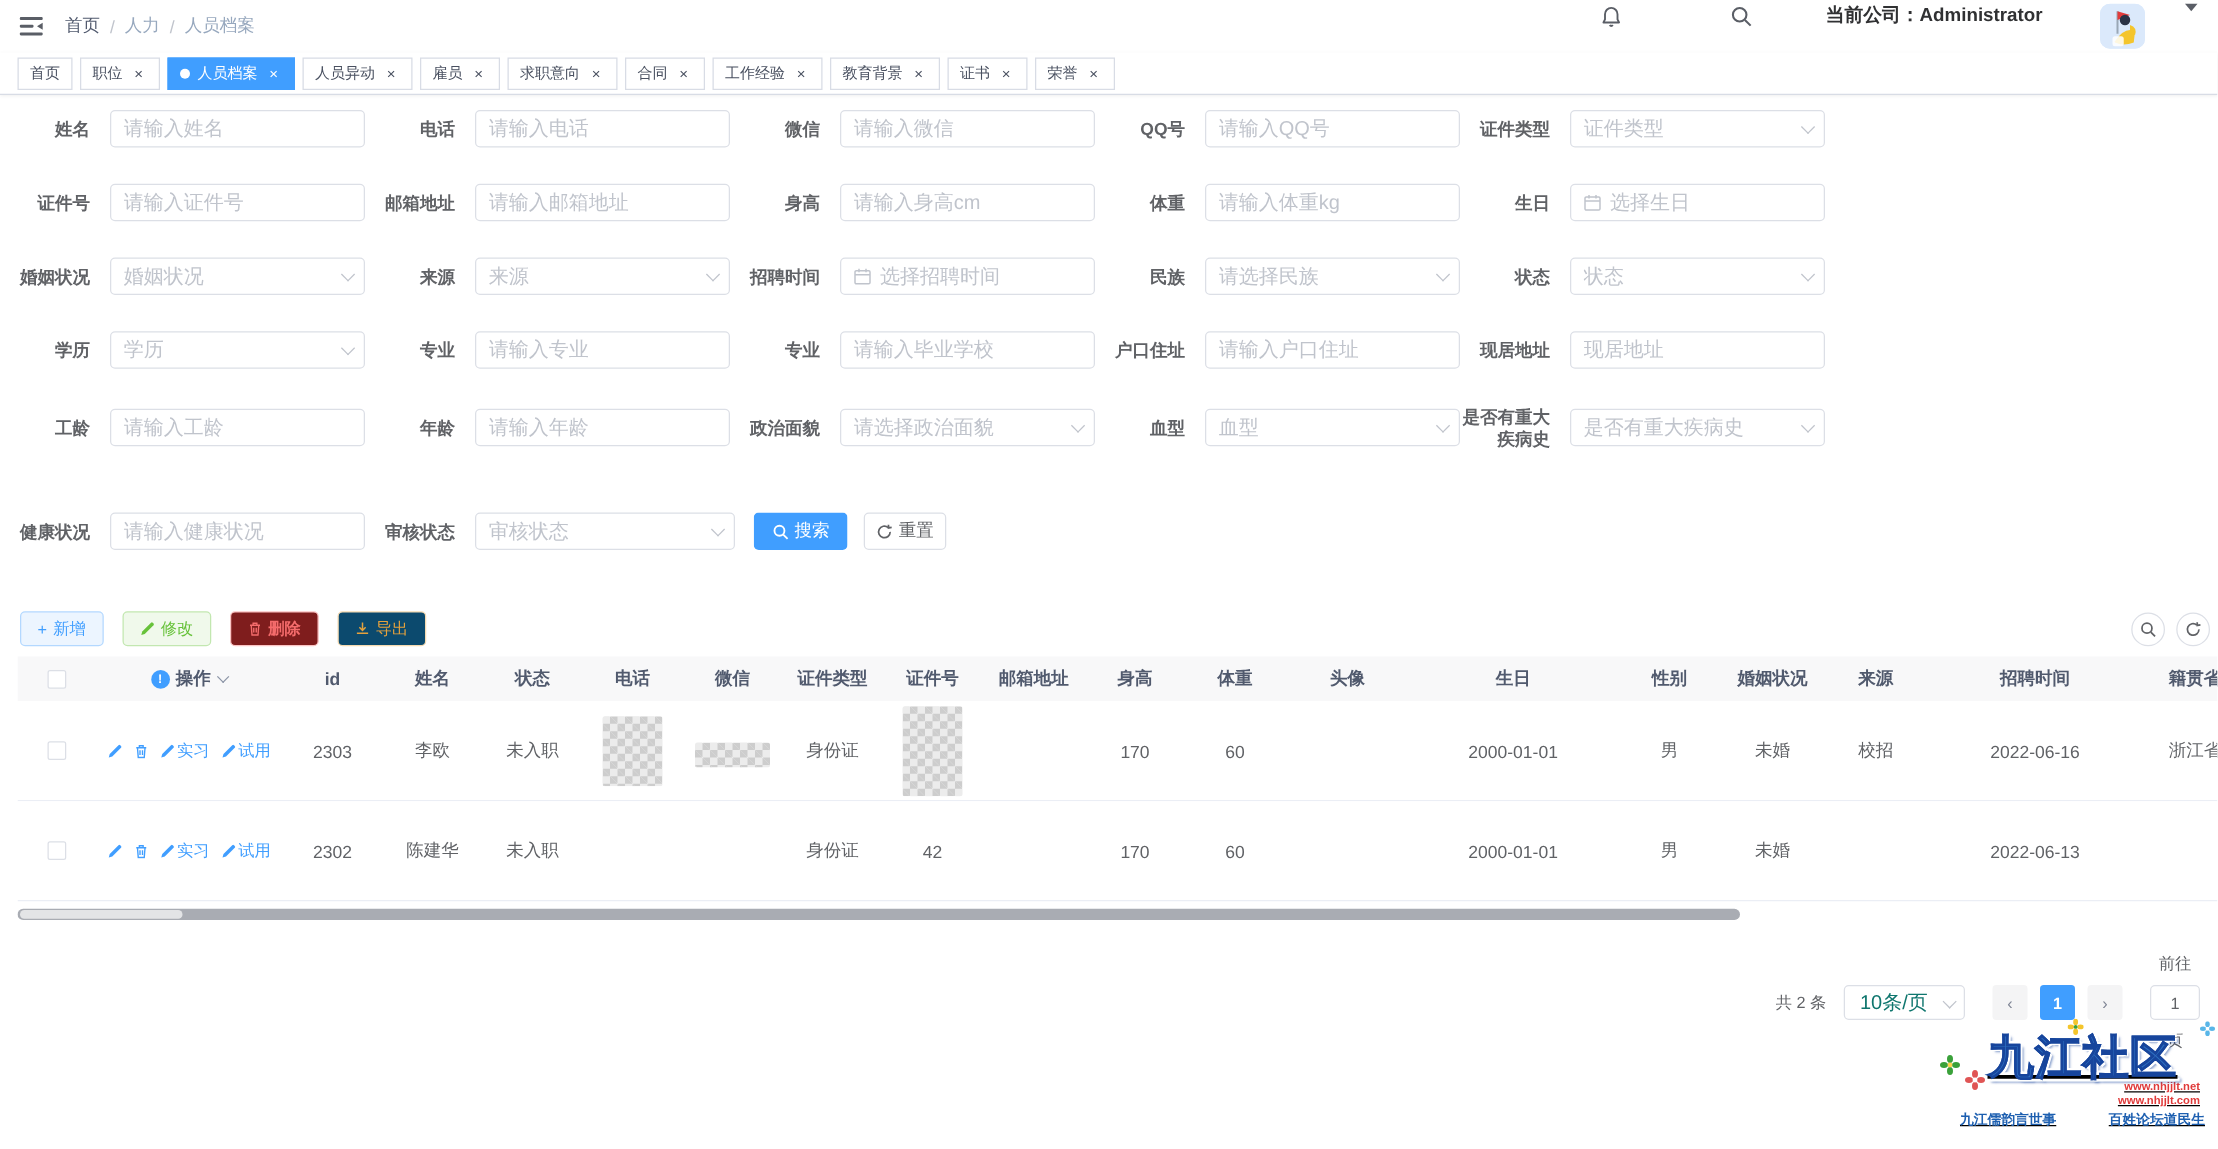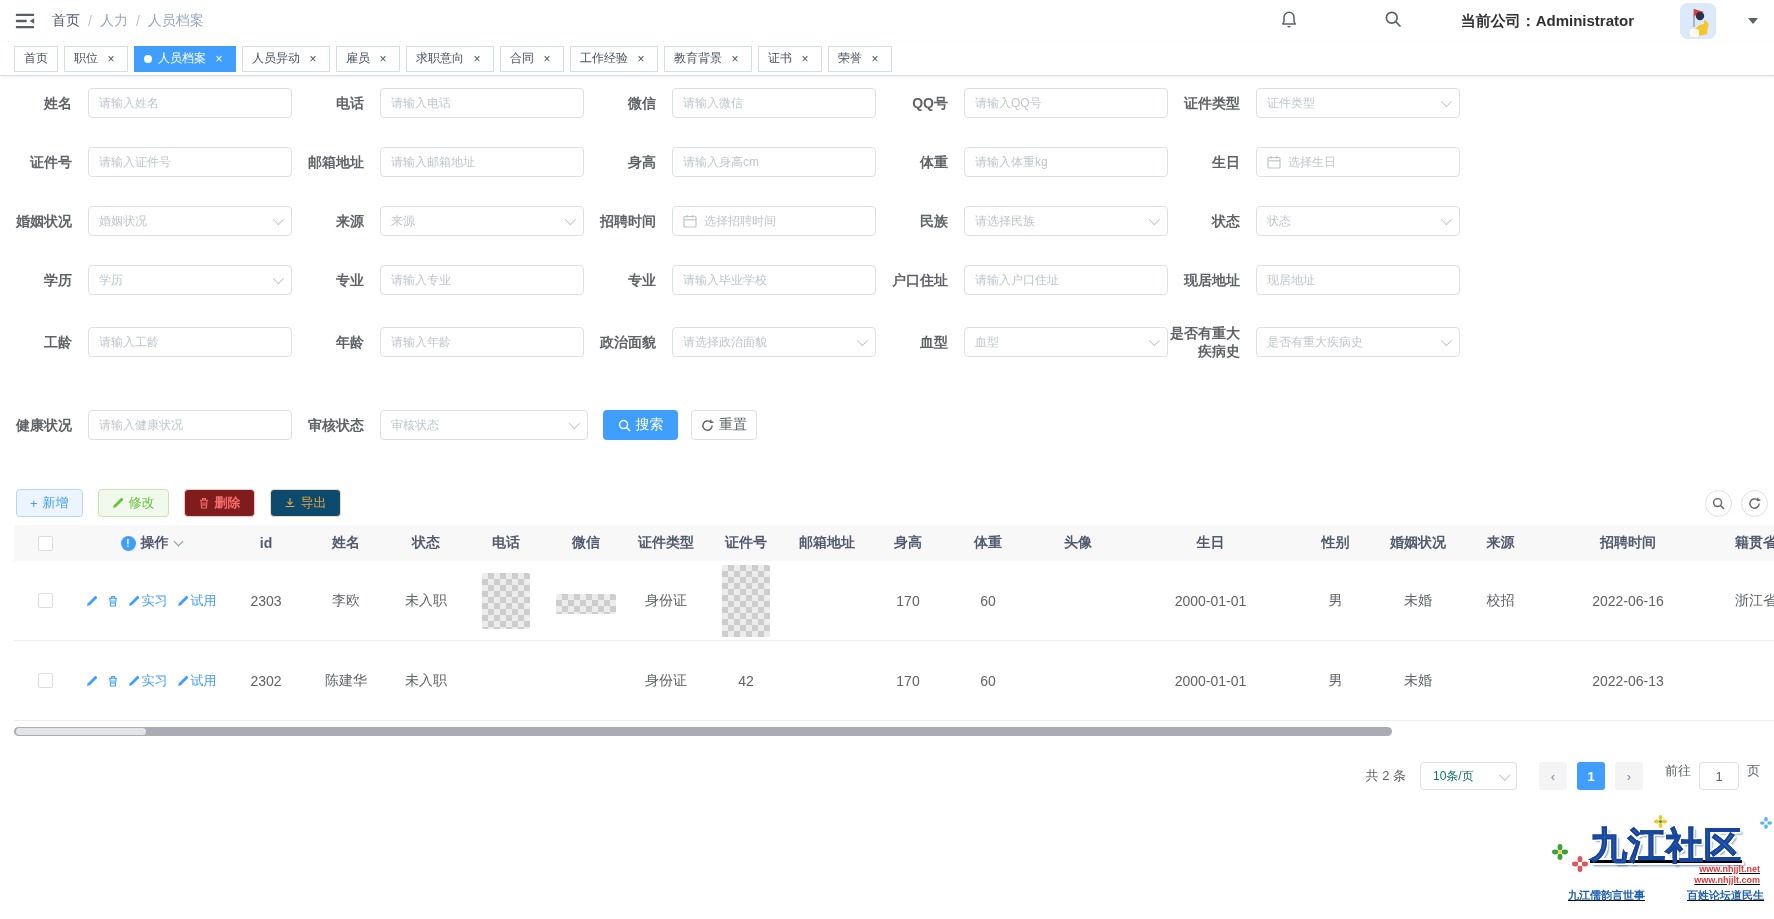--- a/index.html
+++ b/index.html
@@ -4,42 +4,42 @@
 <style>
   *{box-sizing:border-box;margin:0;padding:0;font-family:"Liberation Sans","DejaVu Sans",sans-serif;}
   html,body{width:1774px;height:919px;background:#fff;overflow:hidden;position:relative;}
   
   .navbar{position:absolute;left:0;top:0;width:1774px;height:42px;background:#fff;display:flex;align-items:center;}
   .hamburger{margin-left:14px;width:22px;height:22px;cursor:pointer;}
   .breadcrumb{margin-left:16px;font-size:14px;display:flex;align-items:center;gap:8px;}
   .bc-home{color:#515a6e;}
   .bc-sep{color:#c0c4cc;}
   .bc-item{color:#97a8be;}
-  .nav-right{margin-left:auto;display:flex;align-items:center;gap:24px;}
+  .nav-right{margin-left:auto;display:flex;align-items:flex-start;gap:24px;}
   .nav-icon{width:20px;height:20px;color:#5a5e66;}
   .bell-wrap{margin-right:60px;cursor:pointer;}
   .search-wrap{margin-right:34px;cursor:pointer;}
   .company{font-size:15px;font-weight:600;color:#303133;margin-right:22px;}
   .avatar{width:36px;height:36px;border-radius:8px;overflow:hidden;background:#dbe9fb;cursor:pointer;}
   .caret{width:0;height:0;border-left:5px solid transparent;border-right:5px solid transparent;border-top:6px solid #5a5e66;margin:0 16px 0 8px;cursor:pointer;}
   
   .tabsbar{position:absolute;left:0;top:42px;width:1774px;height:34px;background:#fff;border-bottom:1px solid #d8dce5;box-shadow:0 1px 3px 0 rgba(0,0,0,.08);display:flex;align-items:center;padding-left:14px;}
   .tag{display:inline-flex;align-items:center;height:26px;padding:0 9px;margin-right:6px;border:1px solid #d8dce5;background:#fff;color:#495060;font-size:12px;cursor:pointer;white-space:nowrap;}
   .tag .dot{display:none;}
   .tag.active{background:#409eff;border-color:#409eff;color:#fff;}
   .tag.active .dot{display:inline-block;width:8px;height:8px;border-radius:50%;background:#fff;margin-right:6px;}
   .tab-x{margin-left:6px;font-size:12px;line-height:1;border-radius:50%;width:14px;height:14px;display:inline-flex;align-items:center;justify-content:center;}
   
   .filters{position:absolute;left:0;top:88px;width:1774px;}
   .fgrid{display:grid;grid-template-columns:repeat(5,292px);row-gap:29px;}
   .fi{display:flex;align-items:center;}
   .f-label{width:72px;text-align:right;margin-right:16px;font-size:14px;font-weight:700;color:#606266;line-height:18px;flex:none;}
   .f-box{width:208px;height:30px;border:1px solid #dcdfe6;border-radius:4px;background:#fff;display:flex;align-items:center;padding:0 10px;cursor:text;}
   .f-box.sel{cursor:pointer;}
-  .ph{font-style:normal;font-size:12px;color:#c0c4cc;white-space:nowrap;overflow:hidden;flex:1;}
+  .ph{font-style:normal;font-size:16px;color:#c0c4cc;white-space:nowrap;overflow:hidden;flex:1;}
   .chev{flex:none;width:8px;height:8px;border-right:1.5px solid #c0c4cc;border-bottom:1.5px solid #c0c4cc;transform:rotate(45deg) translateY(-2px);margin-left:6px;}
   .cal{flex:none;width:14px;height:14px;margin-right:7px;color:#c0c4cc;}
   .frow6{display:flex;align-items:center;margin-top:50px;}
   .btn{display:inline-flex;align-items:center;justify-content:center;height:30px;border-radius:4px;font-size:14px;cursor:pointer;border:1px solid transparent;}
   .btn-search{width:75px;background:#409eff;color:#fff;margin-left:15px;}
   .btn-reset{width:66px;background:#fff;color:#606266;border-color:#dcdfe6;margin-left:13px;}
   .bicon{width:13px;height:13px;margin-right:5px;}
   
   .toolbar{position:absolute;left:16px;top:489px;width:1752px;height:28px;display:flex;align-items:center;}
   .tbtn{display:inline-flex;align-items:center;height:28px;padding:0 13px;border-radius:4px;font-size:13px;cursor:pointer;border:1px solid;margin-right:15px;}
@@ -75,21 +75,21 @@
   .m-cert{width:48px;height:72px;}
   .hscroll{position:relative;margin-top:6px;width:1378px;height:9px;border-radius:5px;background:#a9acb3;}
   .hthumb{position:absolute;left:2px;top:1px;width:130px;height:7px;border-radius:4px;background:#e3e4e6;cursor:grab;}
   
   .pager{position:absolute;right:14px;top:762px;display:flex;align-items:center;font-size:13px;color:#606266;}
   .pg-total{margin-right:14px;}
   .pg-size{width:97px;height:28px;border:1px solid #dcdfe6;border-radius:4px;display:flex;align-items:center;padding:0 8px 0 12px;cursor:pointer;margin-right:22px;color:#606266;}
   .pg-size .chev{transform:rotate(45deg) translateY(-1px);}
   .pg-btn{width:28px;height:28px;border-radius:3px;background:#f4f4f5;color:#808695;display:flex;align-items:center;justify-content:center;cursor:pointer;font-size:13px;}
   .pg-cur{width:28px;height:28px;border-radius:3px;background:#409eff;color:#fff;font-weight:700;display:flex;align-items:center;justify-content:center;margin:0 10px;cursor:default;}
-  .pg-goto{margin-left:22px;display:flex;align-items:flex-start;gap:8px;}
+  .pg-goto{margin-left:22px;display:flex;align-items:center;gap:8px;flex-direction:column;}
   .pg-input{width:40px;height:28px;border:1px solid #dcdfe6;border-radius:4px;text-align:center;font-size:13px;color:#606266;display:flex;align-items:center;justify-content:center;}
   .pg-next{margin-right:0;}
   
   .wm{position:absolute;right:8px;bottom:16px;width:200px;text-align:center;user-select:none;text-decoration:underline;}
   .wm-title{font-size:37px;font-weight:800;letter-spacing:1px;color:#2e6fc0;-webkit-text-stroke:1px #17459c;text-shadow:0 0 2px #fff,2px 2px 0 #fff,-2px 2px 0 #fff,2px -2px 0 #fff,-2px -2px 0 #fff,3px 3px 2px rgba(23,69,156,.55);line-height:1.05;position:relative;}
   .wm-flower{position:absolute;width:16px;height:16px;}
   .fl-g{left:-14px;bottom:6px;}
   .fl-r{left:6px;bottom:-6px;}
   .fl-y{left:88px;top:-12px;width:13px;height:13px;}
   .fl-b{right:-6px;top:-10px;width:12px;height:12px;}

